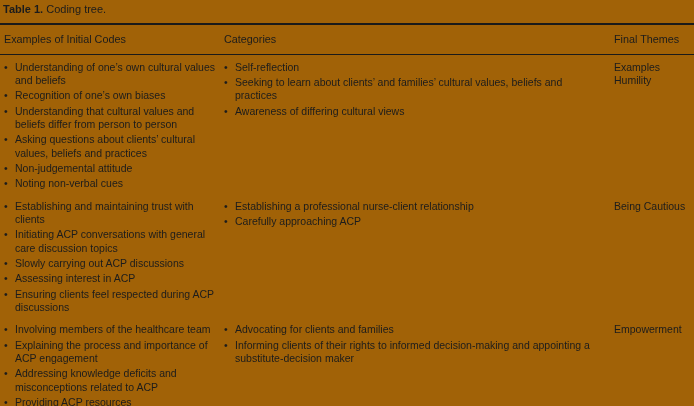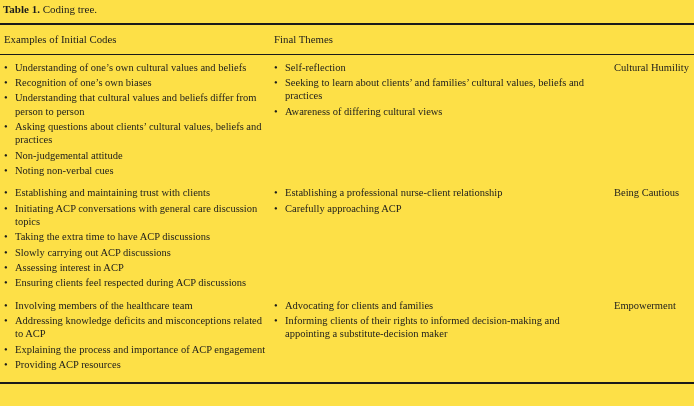--- a/index.html
+++ b/index.html
@@ -4,22 +4,22 @@
 <style>
   html, body {
     margin: 0;
     padding: 0;
     background: #ffffff;
   }
   .page {
     width: 694px;
     height: 406px;
     box-sizing: border-box;
-    background: #fde047;
-    font-family: Liberation Serif, serif;
+    background: #a16207;
+    font-family: Liberation Sans, sans-serif;
     color: #1c1c1c;
     font-size: 10.5px;
     line-height: 1.27;
     overflow: hidden;
   }
   .caption {
     font-size: 11px;
     padding: 3px 2px 6px 3px;
   }
   .caption .label {
@@ -41,21 +41,21 @@
   }
   .row {
     display: flex;
     align-items: flex-start;
     padding: 3px 0 4px 0;
   }
   .cell {
     box-sizing: border-box;
   }
   .col-codes {
-    width: 274px;
+    width: 224px;
     padding-left: 4px;
     padding-right: 8px;
   }
   .col-categories {
     flex: 1;
     padding-right: 22px;
   }
   .col-theme {
     width: 80px;
     padding-right: 0;
@@ -87,20 +87,21 @@
 
   <div class="caption">
     <span class="label">Table 1.</span>
     <span>Coding tree.</span>
   </div>
 
   <div class="tbl">
 
     <div class="header-row">
       <div class="cell col-codes">Examples of Initial Codes</div>
+      <div class="cell col-categories">Categories</div>
       <div class="cell col-theme">Final Themes</div>
     </div>
 
     <div class="tbody">
         <div class="row">
           <div class="cell col-codes">
             <ul class="bullets">
               <li class="bullet-item">Understanding of one’s own cultural values and beliefs</li>
               <li class="bullet-item">Recognition of one’s own biases</li>
               <li class="bullet-item">Understanding that cultural values and beliefs differ from person to person</li>
@@ -109,47 +110,46 @@
               <li class="bullet-item">Noting non-verbal cues</li>
             </ul>
           </div>
           <div class="cell col-categories">
             <ul class="bullets">
               <li class="bullet-item">Self-reflection</li>
               <li class="bullet-item">Seeking to learn about clients’ and families’ cultural values, beliefs and practices</li>
               <li class="bullet-item">Awareness of differing cultural views</li>
             </ul>
           </div>
-          <div class="cell col-theme"><span class="theme">Cultural Humility</span></div>
+          <div class="cell col-theme"><span class="theme">Examples Humility</span></div>
         </div>
         <div class="row">
           <div class="cell col-codes">
             <ul class="bullets">
               <li class="bullet-item">Establishing and maintaining trust with clients</li>
               <li class="bullet-item">Initiating ACP conversations with general care discussion topics</li>
-              <li class="bullet-item">Taking the extra time to have ACP discussions</li>
               <li class="bullet-item">Slowly carrying out ACP discussions</li>
               <li class="bullet-item">Assessing interest in ACP</li>
               <li class="bullet-item">Ensuring clients feel respected during ACP discussions</li>
             </ul>
           </div>
           <div class="cell col-categories">
             <ul class="bullets">
               <li class="bullet-item">Establishing a professional nurse-client relationship</li>
               <li class="bullet-item">Carefully approaching ACP</li>
             </ul>
           </div>
           <div class="cell col-theme"><span class="theme">Being Cautious</span></div>
         </div>
         <div class="row">
           <div class="cell col-codes">
             <ul class="bullets">
               <li class="bullet-item">Involving members of the healthcare team</li>
+              <li class="bullet-item">Explaining the process and importance of ACP engagement</li>
               <li class="bullet-item">Addressing knowledge deficits and misconceptions related to ACP</li>
-              <li class="bullet-item">Explaining the process and importance of ACP engagement</li>
               <li class="bullet-item">Providing ACP resources</li>
             </ul>
           </div>
           <div class="cell col-categories">
             <ul class="bullets">
               <li class="bullet-item">Advocating for clients and families</li>
               <li class="bullet-item">Informing clients of their rights to informed decision-making and appointing a substitute-decision maker</li>
             </ul>
           </div>
           <div class="cell col-theme"><span class="theme">Empowerment</span></div>

